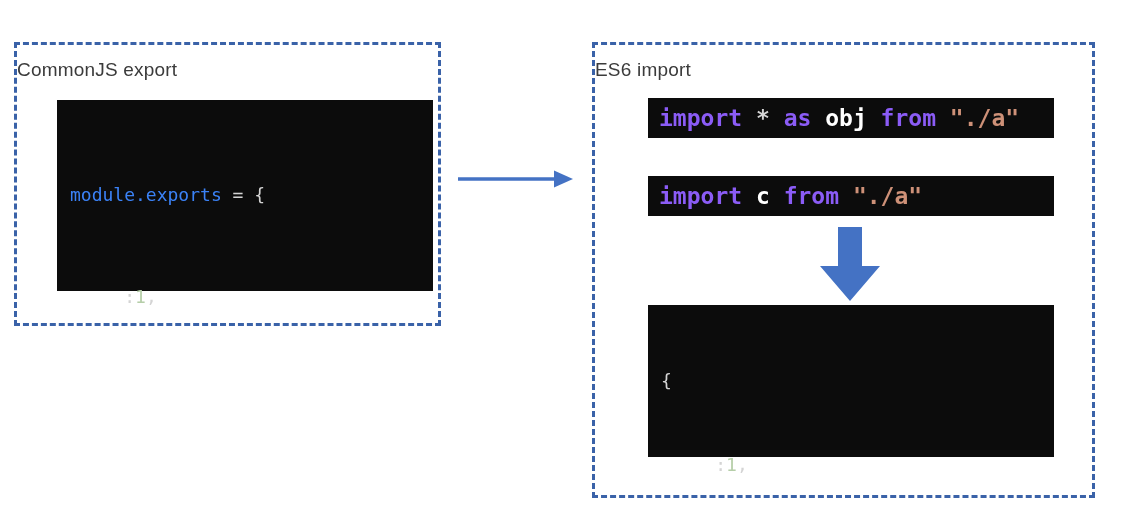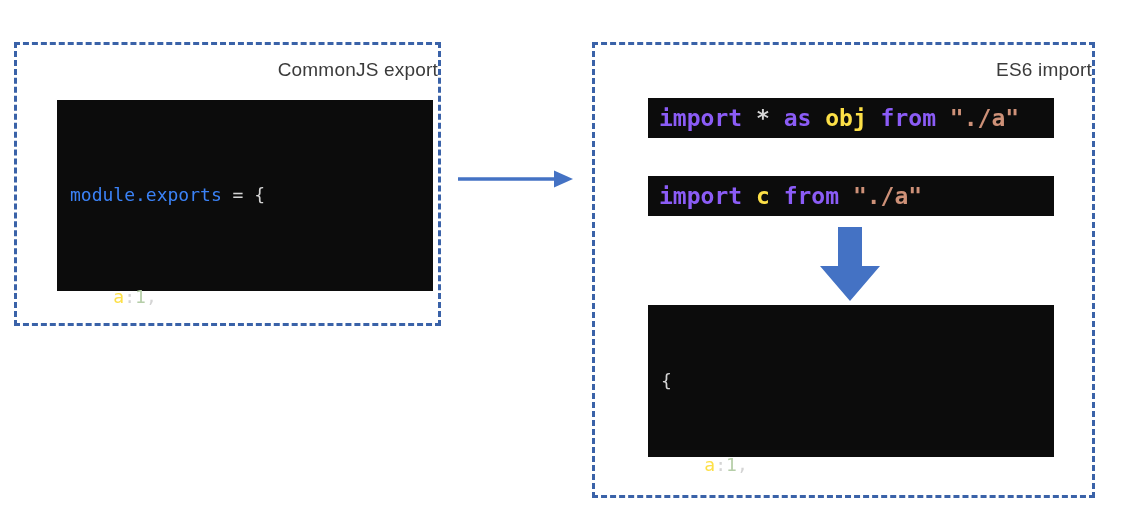--- a/index.html
+++ b/index.html
@@ -9,41 +9,41 @@
     font-family:"Liberation Sans", sans-serif;
   }
   .panel {
     position:absolute;
     border:3px dashed #3a62a8;
     background:#ffffff;
   }
   .panel-left  { left:14px;  top:42px; width:427px; height:284px; }
   .panel-right { left:592px; top:42px; width:503px; height:456px; }
   .panel-title {
-    padding-top:14px; text-align:right;
+    padding-top:14px; text-align:left;
     font-size:19px; color:#3b3b3b; letter-spacing:0.2px;
   }
   .code-block, .import-bar {
     position:absolute; background:#0c0c0c;
     font-family:"DejaVu Sans Mono","Liberation Mono",monospace;
     color:#d4d4d4; white-space:pre;
   }
   .code-block { font-size:18px; }
   .left-code   { left:40px; top:55px; width:376px; height:191px; padding:10px 13px; line-height:34px; }
   .result-code { left:53px; top:260px; width:406px; height:152px; padding:6px 13px; line-height:28px; }
   .import-bar {
     left:53px; width:406px; height:40px; line-height:40px;
     padding:0 11px; font-size:23px; font-weight:bold;
   }
   .bar-star    { top:53px; }
   .bar-default { top:131px; }
   .code-line { display:block; }
   .tok-plain  { color:#d4d4d4; }
   .tok-teal   { color:#3b82f6; }
-  .tok-blue   { color:#fde047; }
+  .tok-blue   { color:#ffffff; }
   .tok-pink   { color:#8b5cf6; }
   .tok-orange { color:#ce9178; }
   .tok-num    { color:#b5cea8; }
   .flow-arrow { position:absolute; left:458px; top:167px; width:116px; height:24px; }
   .down-arrow { position:absolute; left:225px; top:182px; width:60px; height:74px; }
 </style>
 </head>
 <body>
 
 <div>

